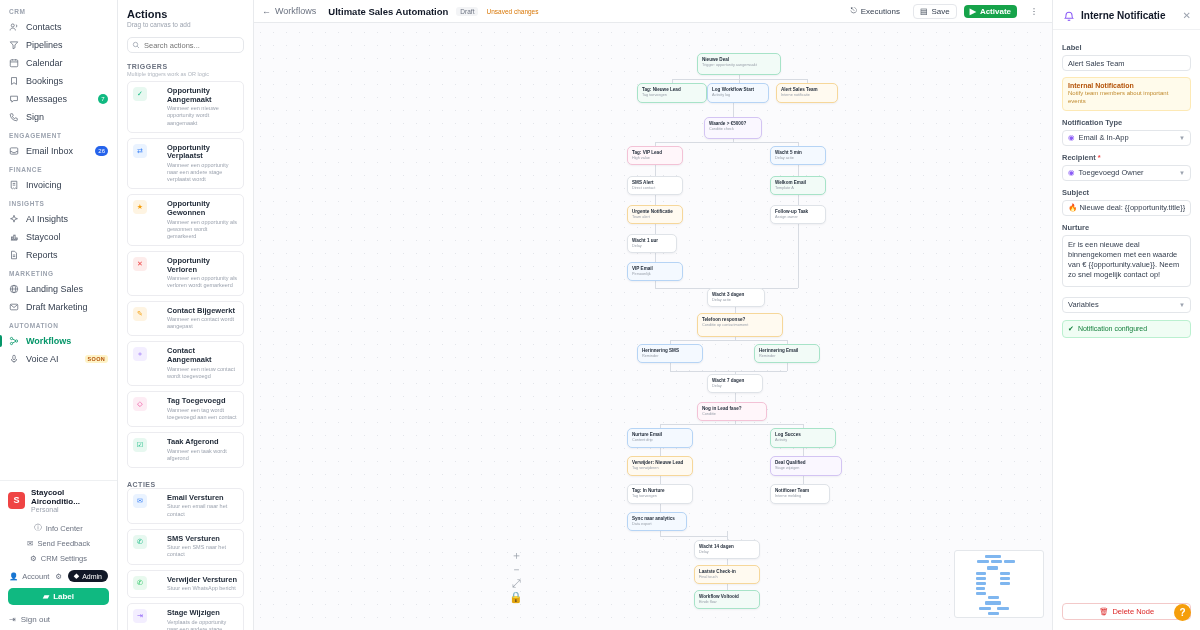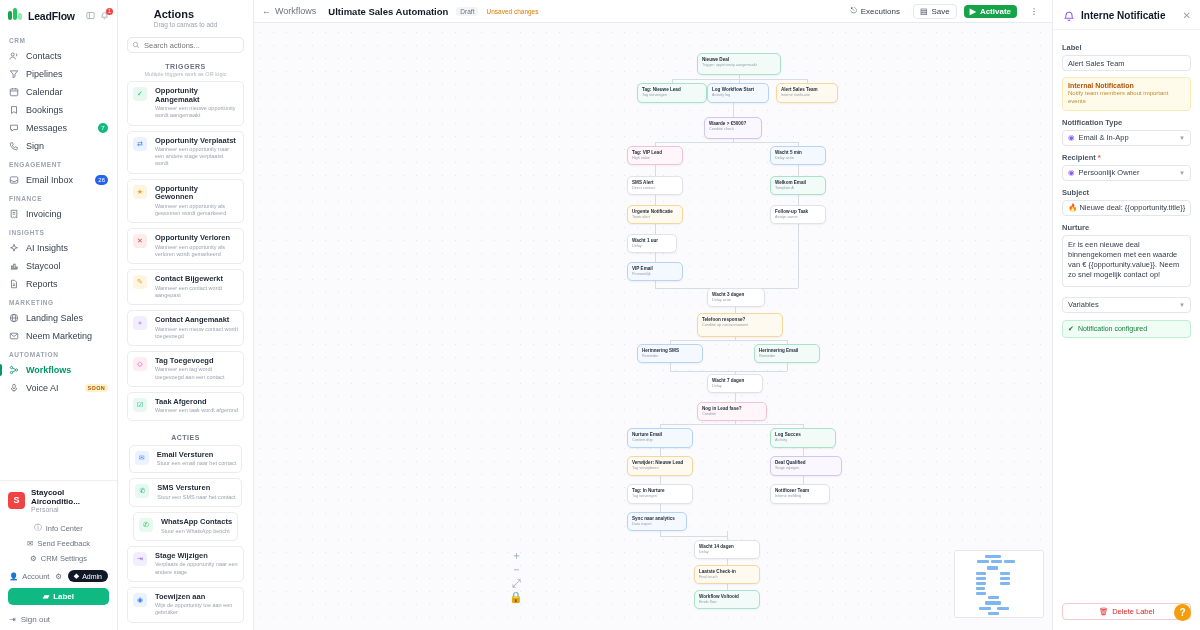--- a/index.html
+++ b/index.html
@@ -71,35 +71,35 @@
   .side-foot .tiny { font-size:7.5px; color:#6b7280; display:flex; align-items:center; gap:4px; }
   .admin-pill {
     background:#111827; color:#fff; font-size:7px; border-radius:9px; padding:2px 6px;
     display:flex; align-items:center; gap:3px;
   }
   .signout { display:flex; align-items:center; gap:5px; font-size:8px; color:#6b7280; padding:6px 9px; }
 
   
   .actions {
     width:136px; height:630px; background:#fff; border-right:1px solid #e8eaed;
-    display:flex; flex-direction:column; overflow:hidden;align-items:center;
+    display:flex; flex-direction:column; overflow:hidden;
   }
   .actions-head { padding:8px 9px 4px 9px; }
   .actions-title { font-size:11px; font-weight:700; color:#111827; }
   .actions-sub { font-size:6.5px; color:#9ca3af; margin-top:1px; }
   .search-wrap { margin:5px 9px 2px 9px; position:relative; }
   .search-in {
     width:100%; border:1px solid #e5e7eb; border-radius:5px; height:16px;
     font-size:7.5px; padding:0 5px 0 16px; color:#374151; outline:none; background:#fff;
   }
   .search-ico { position:absolute; left:5px; top:4px; width:8px; height:8px; color:#9ca3af; }
   .grp-title { font-size:7px; color:#6b7280; font-weight:700; letter-spacing:.5px; padding:8px 9px 0 9px; }
   .grp-sub { font-size:5.5px; color:#b0b6bf; padding:1px 9px 4px 9px; }
   .a-card {
-    display:flex; gap:8px; align-items:flex-start; margin:0 9px 5px 9px; padding:5px;
+    display:flex; gap:20px; align-items:flex-start; margin:0 9px 5px 9px; padding:5px;
     border:1px solid #ececf0; border-radius:5px; background:#fff; cursor:grab;
   }
   .a-ico {
     width:14px; height:14px; border-radius:4px; flex:none;
     display:flex; align-items:center; justify-content:center; font-size:7px;
   }
   .a-name { font-size:7.5px; font-weight:700; color:#1f2937; line-height:1.15; }
   .a-desc { font-size:5.5px; color:#9ca3af; line-height:1.3; margin-top:1px; }
 
   
@@ -197,43 +197,20 @@
     font-size:10px; font-weight:700; z-index:9;
   }
   svg { display:block; }
 </style>
 </head>
 <body>
 
 <div class="app">
 
   <div class="sidebar">
-    <div class="brand">
-      <div class="brand-logo">
-        <span style="left:0;top:3px;width:4px;height:9px;background:#16a34a"></span>
-        <span style="left:5px;top:0;width:4px;height:12px;background:#22c55e"></span>
-        <span style="left:10px;top:5px;width:4px;height:7px;background:#86efac"></span>
-      </div>
-      <div class="brand-name">LeadFlow</div>
-      <div class="brand-icons">
-        <span class="mini-ico">
-          <svg viewBox="0 0 16 16" width="9" height="9" fill="none" stroke="#9ca3af" stroke-width="1.4">
-              <rect x="1.5" y="2.5" width="13" height="11" rx="2"></rect>
-              <line x1="6" y1="2.5" x2="6" y2="13.5"></line>
-            </svg>
-        </span>
-        <span class="mini-ico bell-badge">
-          <svg viewBox="0 0 16 16" width="9" height="9" fill="none" stroke="#9ca3af" stroke-width="1.4">
-              <path d="M4 7a4 4 0 1 1 8 0c0 3 1 4 1 4H3s1-1 1-4z"></path>
-              <path d="M6.5 13a1.6 1.6 0 0 0 3 0"></path>
-            </svg>
-          <span class="dot">1</span>
-        </span>
-      </div>
-    </div>
 
     <div class="nav-scroll">
 
       <div class="nav-sect">CRM</div>
       <div class="nav-item">
         <span class="nav-ico">
             <svg viewBox="0 0 16 16" width="10" height="10" fill="none" stroke="currentColor" stroke-width="1.3">
               <circle cx="6" cy="5.5" r="2.4"></circle>
               <path d="M1.8 13.5c0-2.4 1.9-3.8 4.2-3.8s4.2 1.4 4.2 3.8"></path>
               <path d="M11 4.2a2.2 2.2 0 0 1 0 4.2"></path>
@@ -352,21 +329,21 @@
           </span>
         <span>Landing Sales</span>
       </div>
       <div class="nav-item">
         <span class="nav-ico">
             <svg viewBox="0 0 16 16" width="10" height="10" fill="none" stroke="currentColor" stroke-width="1.3">
               <rect x="2" y="3.5" width="12" height="9" rx="1.5"></rect>
               <path d="M2.4 4.3L8 8.8l5.6-4.5"></path>
             </svg>
           </span>
-        <span>Neem Marketing</span>
+        <span>Draft Marketing</span>
       </div>
 
       <div class="nav-sect">AUTOMATION</div>
       <div class="nav-item active">
         <span class="nav-ico">
             <svg viewBox="0 0 16 16" width="10" height="10" fill="none" stroke="currentColor" stroke-width="1.3">
               <circle cx="4" cy="4" r="1.8"></circle>
               <circle cx="12" cy="8" r="1.8"></circle>
               <circle cx="4" cy="12" r="1.8"></circle>
               <path d="M5.6 4.8l4.8 2.4M5.6 11.2l4.8-2.4"></path>
@@ -519,21 +496,21 @@
     <div class="a-card">
       <div class="a-ico" style="background:#e7f8f0;color:#10b981">✆</div>
       <div>
           <div class="a-name">SMS Versturen</div>
       <div class="a-desc">Stuur een SMS naar het contact</div>
         </div>
     </div>
     <div class="a-card">
       <div class="a-ico" style="background:#e8f9ee;color:#22c55e">✆</div>
       <div>
-          <div class="a-name">WhatsApp Contacts</div>
+          <div class="a-name">Verwijder Versturen</div>
       <div class="a-desc">Stuur een WhatsApp bericht</div>
         </div>
     </div>
     <div class="a-card">
       <div class="a-ico" style="background:#f3eeff;color:#8b5cf6">⇥</div>
       <div>
           <div class="a-name">Stage Wijzigen</div>
       <div class="a-desc">Verplaats de opportunity naar een andere stage</div>
         </div>
     </div>
@@ -796,21 +773,21 @@
         <span>Email &amp; In-App</span>
         <span class="chev">▼</span>
       </div>
 
       <div class="f-label">
         <span>Recipient</span>
         <span class="req">*</span>
       </div>
       <div class="f-select">
         <span style="color:#8b5cf6">◉</span>
-        <span>Persoonlijk Owner</span>
+        <span>Toegevoegd Owner</span>
         <span class="chev">▼</span>
       </div>
 
       <div class="f-label">Subject</div>
       <input class="f-input" value="🔥 Nieuwe deal: {{opportunity.title}}" style="">
 
       <div class="f-label">Nurture</div>
       <textarea class="f-textarea" style="">Er is een nieuwe deal binnengekomen met een waarde van € {{opportunity.value}}. Neem zo snel mogelijk contact op!</textarea>
 
       <div class="f-select" style="margin-top:8px">
@@ -819,20 +796,20 @@
       </div>
 
       <div class="f-ok">
         <span>✔</span>
         <span>Notification configured</span>
       </div>
     </div>
 
     <div class="rp-delete">
       <span>🗑</span>
-      <span>Delete Label</span>
+      <span>Delete Node</span>
     </div>
   </div>
 
   <div class="help-fab">
     <span>?</span>
   </div>
 </div>
 
 </body></html>

